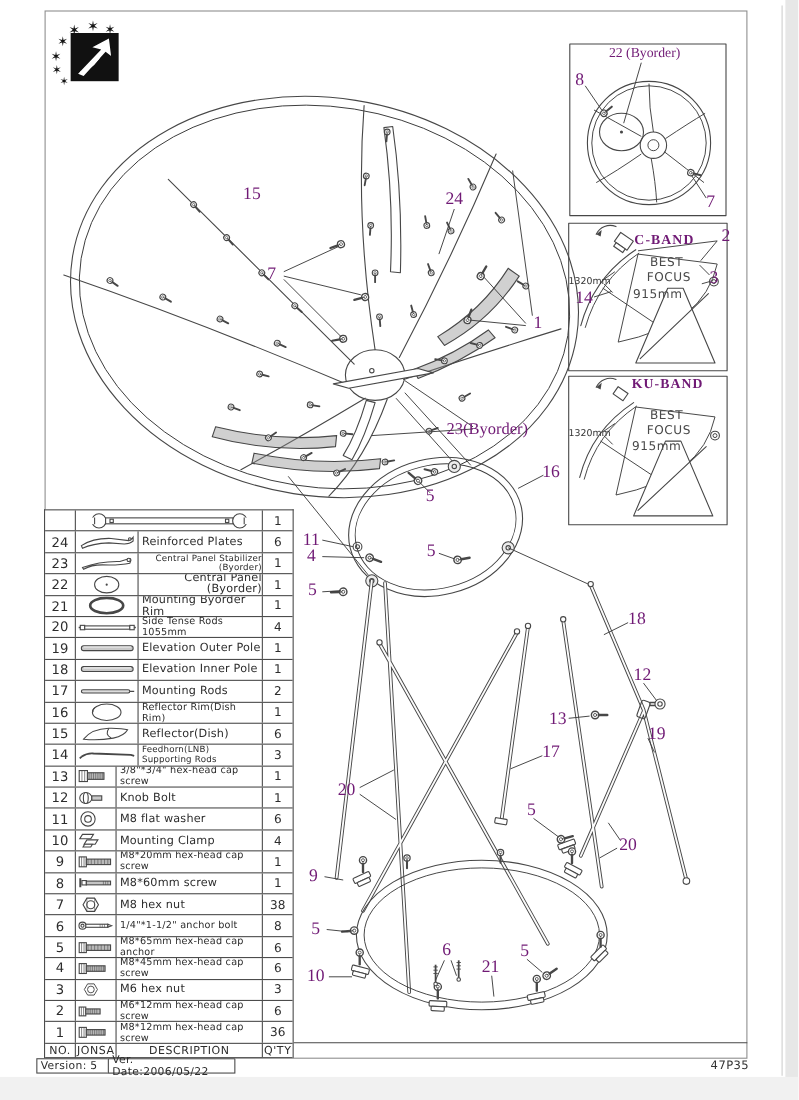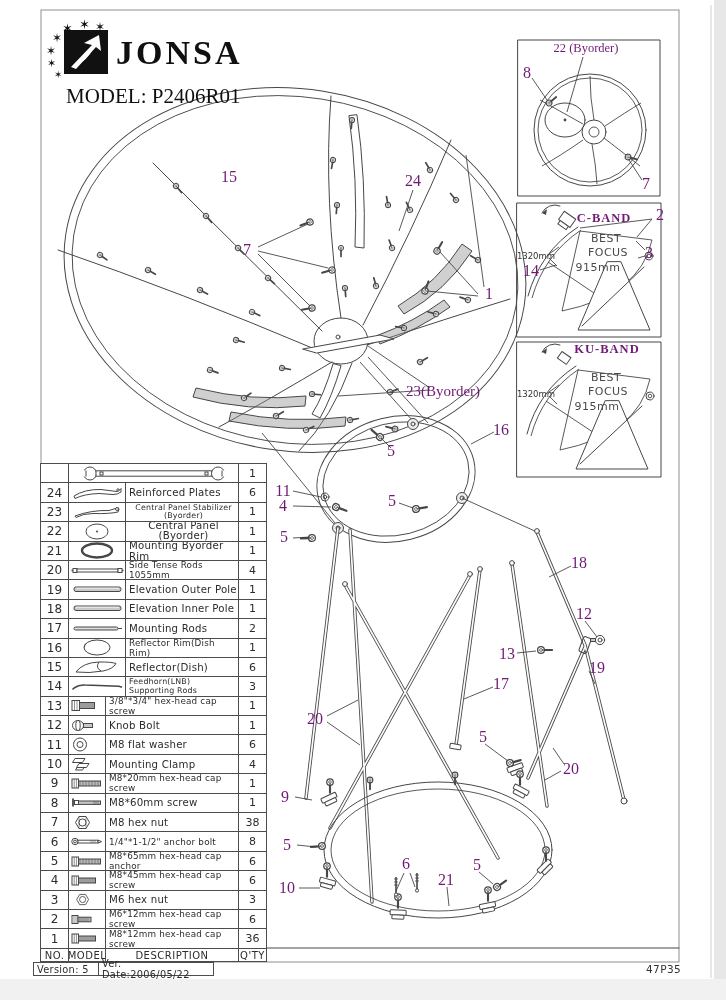--- a/index.html
+++ b/index.html
@@ -37,21 +37,21 @@
   .rw{grid-template-columns:28px 57px 113px 27px;}
   .rn{grid-template-columns:28px 37px 133px 27px;}
   .rm{grid-template-columns:28px 170px 27px;}
   .pc{height:100%;display:flex;align-items:center;box-sizing:border-box;overflow:hidden;}
   .prow .pc:not(:last-child){border-right:1px solid #4c4c4c;}
   .pc.no{justify-content:center;font-size:12px;color:#2c2c2c;}
   .pc.ic{justify-content:center;}
   .pc.ds{font-size:10.2px;letter-spacing:.2px;color:#2c2c2c;padding-left:3px;}
   .pc.ds.sm{font-size:8.8px;}
   .pc.ds.ty{font-size:7.9px;}
-  .pc.ds.two{flex-direction:column;align-items:center;justify-content:center;line-height:1.05;}
+  .pc.ds.two{flex-direction:column;align-items:flex-end;justify-content:center;line-height:1.05;}
   .pc.qy{justify-content:center;font-size:11px;color:#2c2c2c;}
   .hh{height:13.6px;}
   .hh .pc{font-size:10px;letter-spacing:.5px;justify-content:center;color:#2c2c2c;text-align:center;}
 
   
   .vbox{position:absolute;height:14px;border:1px solid #4c4c4c;box-sizing:border-box;
         font-size:9.8px;letter-spacing:.3px;display:flex;align-items:center;padding:0 3px;
         background:#fff;color:#2c2c2c;}
   .vb1{left:33px;top:962px;width:85px;}
   .vb2{left:98px;top:962px;width:116px;}
@@ -307,22 +307,20 @@
     <span class="star" style="left:0px;top:31px;font-size:12px;">✶</span>
     <span class="star" style="left:1px;top:44px;font-size:11px;">✶</span>
     <span class="star" style="left:8px;top:56px;font-size:10px;">✶</span>
     <span class="mark">
       <svg width="44" height="44" viewBox="0 0 44 44">
         <rect width="44" height="44" fill="#111"></rect>
         <path d="M7 37 L28 15 L20 13 L35 5 L37 21 L32 17 L12 39 Z" fill="#fff"></path>
         <path d="M9 36 Q23 31 29 17" stroke="#fff" stroke-width="1.4" fill="none"></path>
       </svg>
     </span>
-    <span class="brand">JONSA</span>
-    <span class="model">MODEL: P2406R01</span>
   </div>
 
   <div id="callouts">
       <div class="co n" style="left: 229px; top: 177px;">15</div>
       <div class="co n" style="left: 413px; top: 181px;">24</div>
       <div class="co n" style="left: 247px; top: 250px;">7</div>
       <div class="co n" style="left: 489px; top: 294px;">1</div>
       <div class="co nb" style="left: 443px; top: 391px;">23(Byorder)</div>
       <div class="co n" style="left: 501px; top: 430px;">16</div>
       <div class="co n" style="left: 391px; top: 451px;">5</div>
@@ -693,21 +691,21 @@
               <rect x="8.5" y="6" width="17" height="5" fill="#b9b9b9"></rect>
               <path d="M10 6 v5 M12 6 v5 M14 6 v5 M16 6 v5 M18 6 v5 M20 6 v5 M22 6 v5 M24 6 v5" stroke-width=".5"></path>
             </g>
           </svg>
         </span>
         <span class="pc ds sm">M8*12mm hex-head cap screw</span>
         <span class="pc qy">36</span>
       </div>
       <div class="prow hh rn">
         <span class="pc ">NO.</span>
-        <span class="pc ">MODEL</span>
+        <span class="pc ">JONSA</span>
         <span class="pc ">DESCRIPTION</span>
         <span class="pc ">Q'TY</span>
       </div>
     </div>
 
   <div class="vbox vb1">Version: 5</div>
   <div class="vbox vb2">Ver. Date:2006/05/22</div>
   <div class="pcode">47P35</div>
 </div>
 

